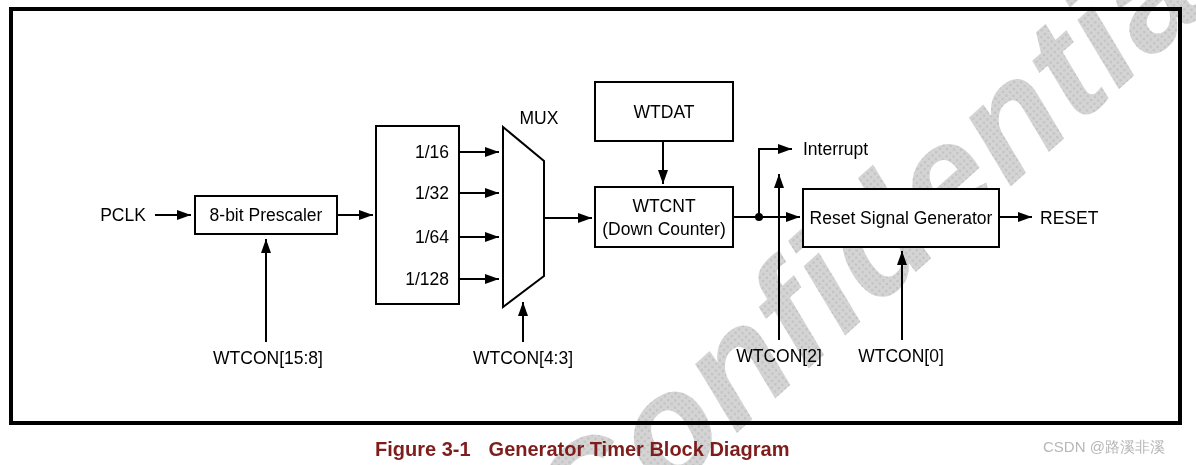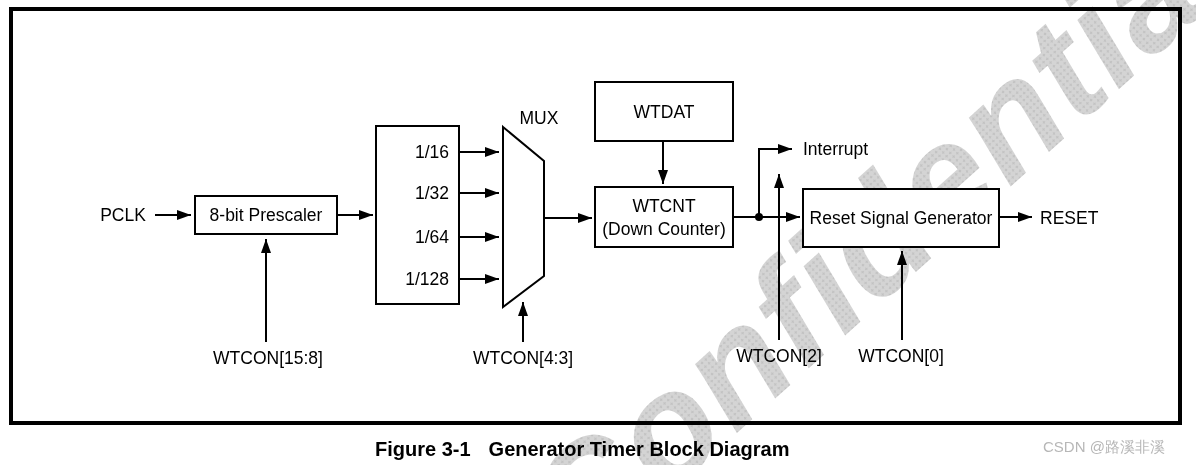--- a/index.html
+++ b/index.html
@@ -41,21 +41,21 @@
     fill:#000000;
   }
   .caption{
     position:absolute;
     left:375px;top:438px;
     z-index:3;
     display:flex;
     gap:18px;
     font-weight:bold;
     font-size:20px;
-    color:#000000;
+    color:#7f1d1d;
     white-space:nowrap;
   }
   .credit{
     position:absolute;
     left:1043px;top:438px;
     z-index:3;
     font-size:15px;
     color:#b7b7b7;
     white-space:nowrap;
   }

